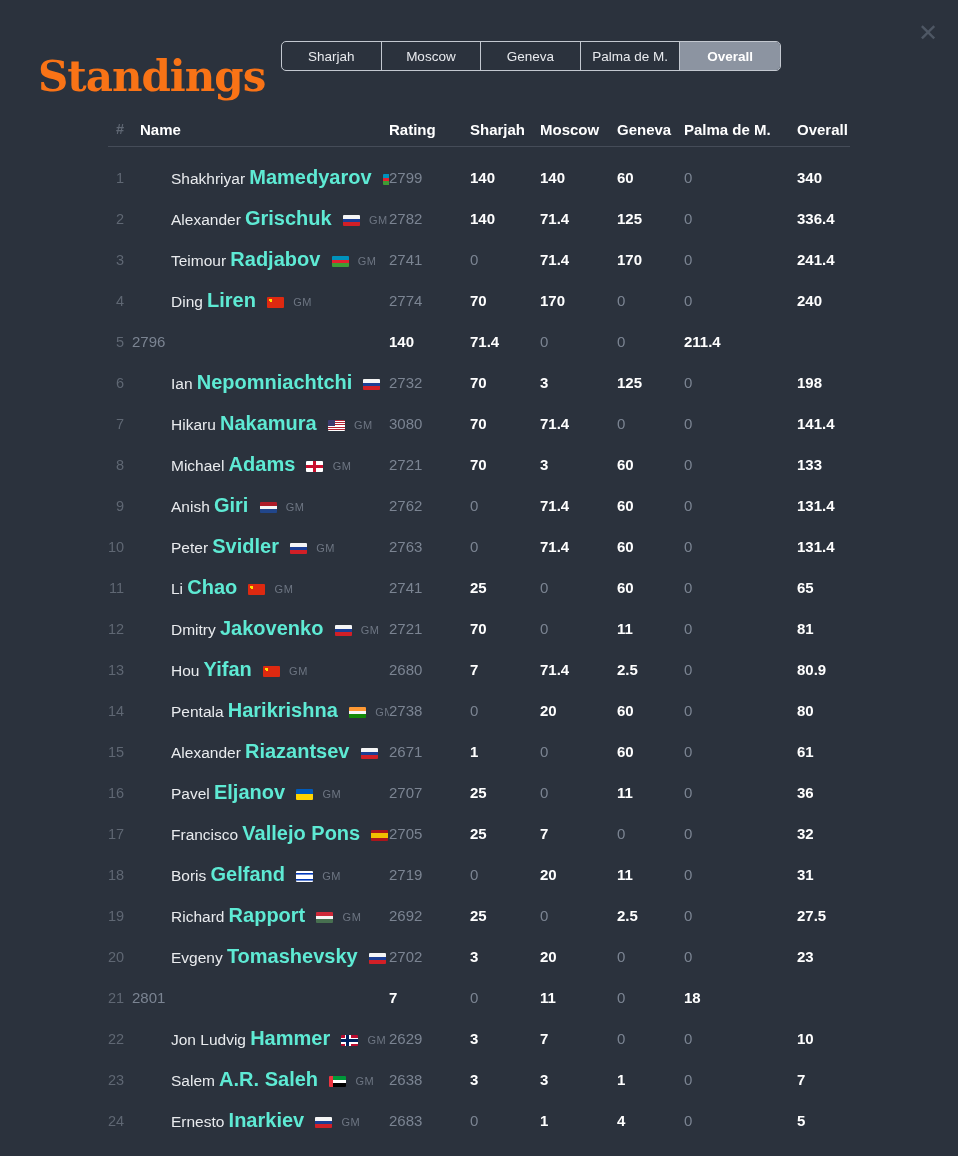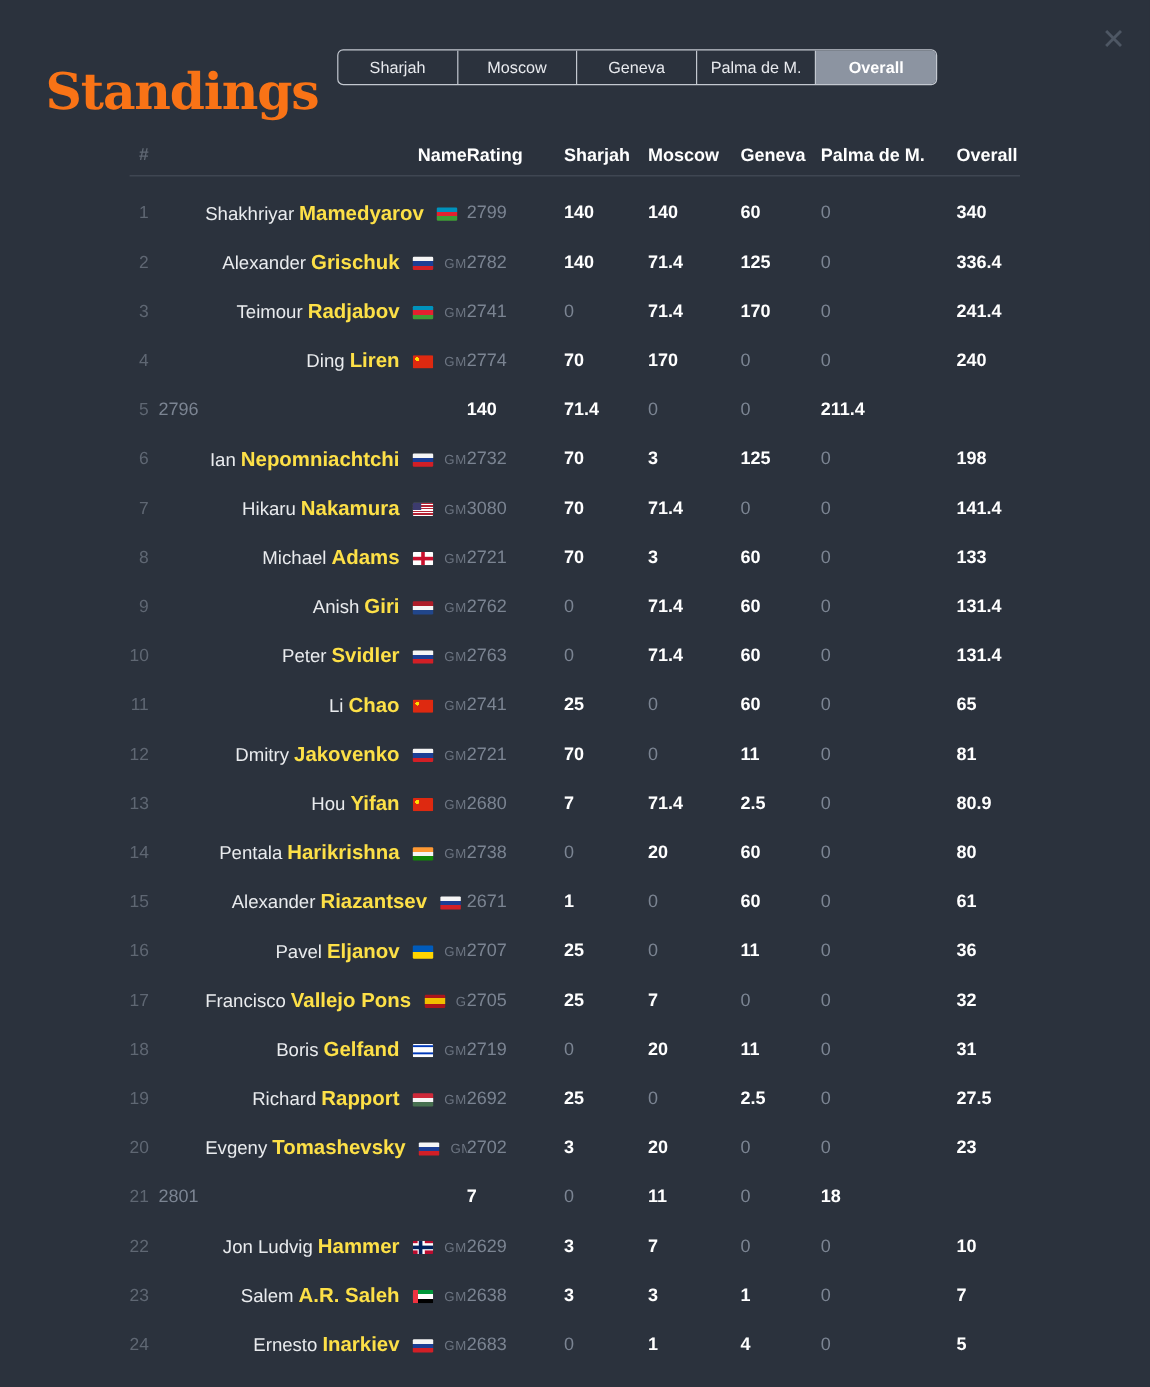--- a/index.html
+++ b/index.html
@@ -40,23 +40,23 @@
     display:grid;
     grid-template-columns:24px 257px 81px 70px 77px 67px 113px 53px;
     align-items:center;
   }
   .thead{height:34px;border-bottom:1px solid #454c58;}
   .thead .cell{color:#ffffff;font-weight:700;font-size:15px;}
   .tbody{margin-top:10px;}
   .tbody .trow{height:41px;}
   .cell{font-size:15px;}
   .cell.rank{text-align:right;padding-right:8px;color:#5f6773;font-size:14.5px;}
-  .cell.name{padding-left:8px;white-space:nowrap;overflow:hidden;text-align:right;}
+  .cell.name{padding-left:8px;white-space:nowrap;overflow:hidden;}
   .name .first{color:#e9ebee;font-weight:400;font-size:15.5px;margin-left:31px;}
-  .name .last{color:#fde047;font-weight:700;font-size:17px;}
+  .name .last{color:#5eead4;font-weight:700;font-size:20px;}
   .name .gm{color:#6d7582;font-size:11px;letter-spacing:.5px;vertical-align:1px;}
   .cell.rating{color:#7b8492;}
   .cell.val{color:#ffffff;font-weight:700;}
   .cell.val.dim{color:#7b8492;font-weight:400;}
   
   .flag{
     display:inline-block;width:17px;height:11px;border-radius:1px;
     margin:0 5px 0 7px;vertical-align:-1px;background-repeat:no-repeat;
   }
   .flag.az{background:linear-gradient(180deg,#0092bc 0 33.4%,#e4212f 33.4% 66.7%,#3f9c35 66.7%);}

